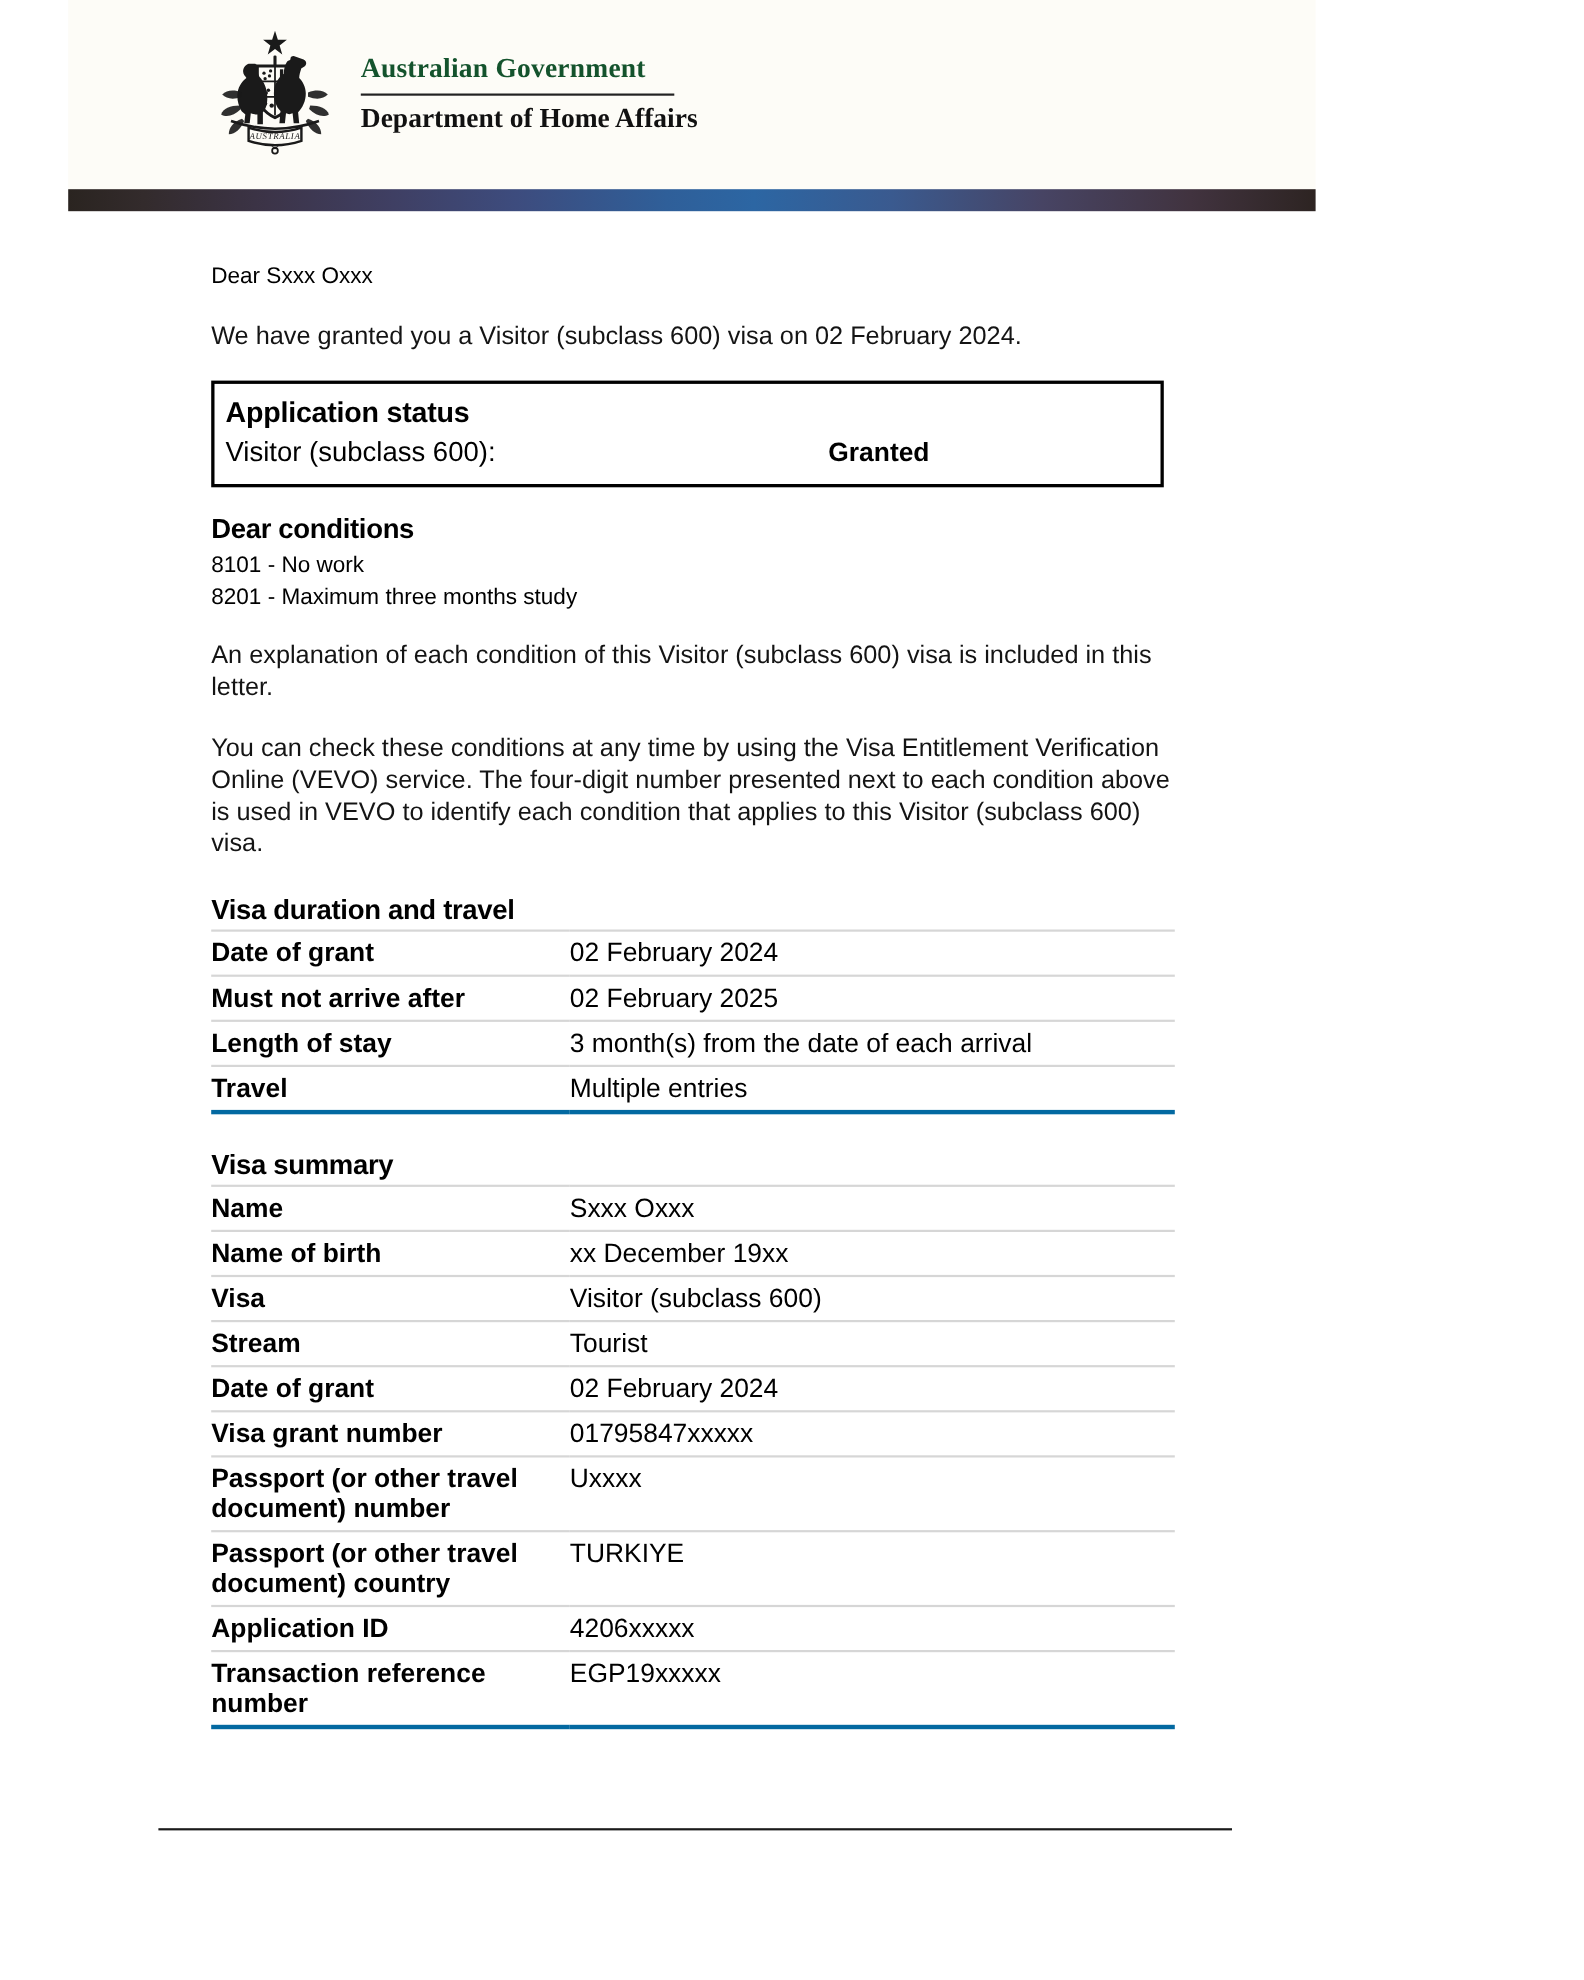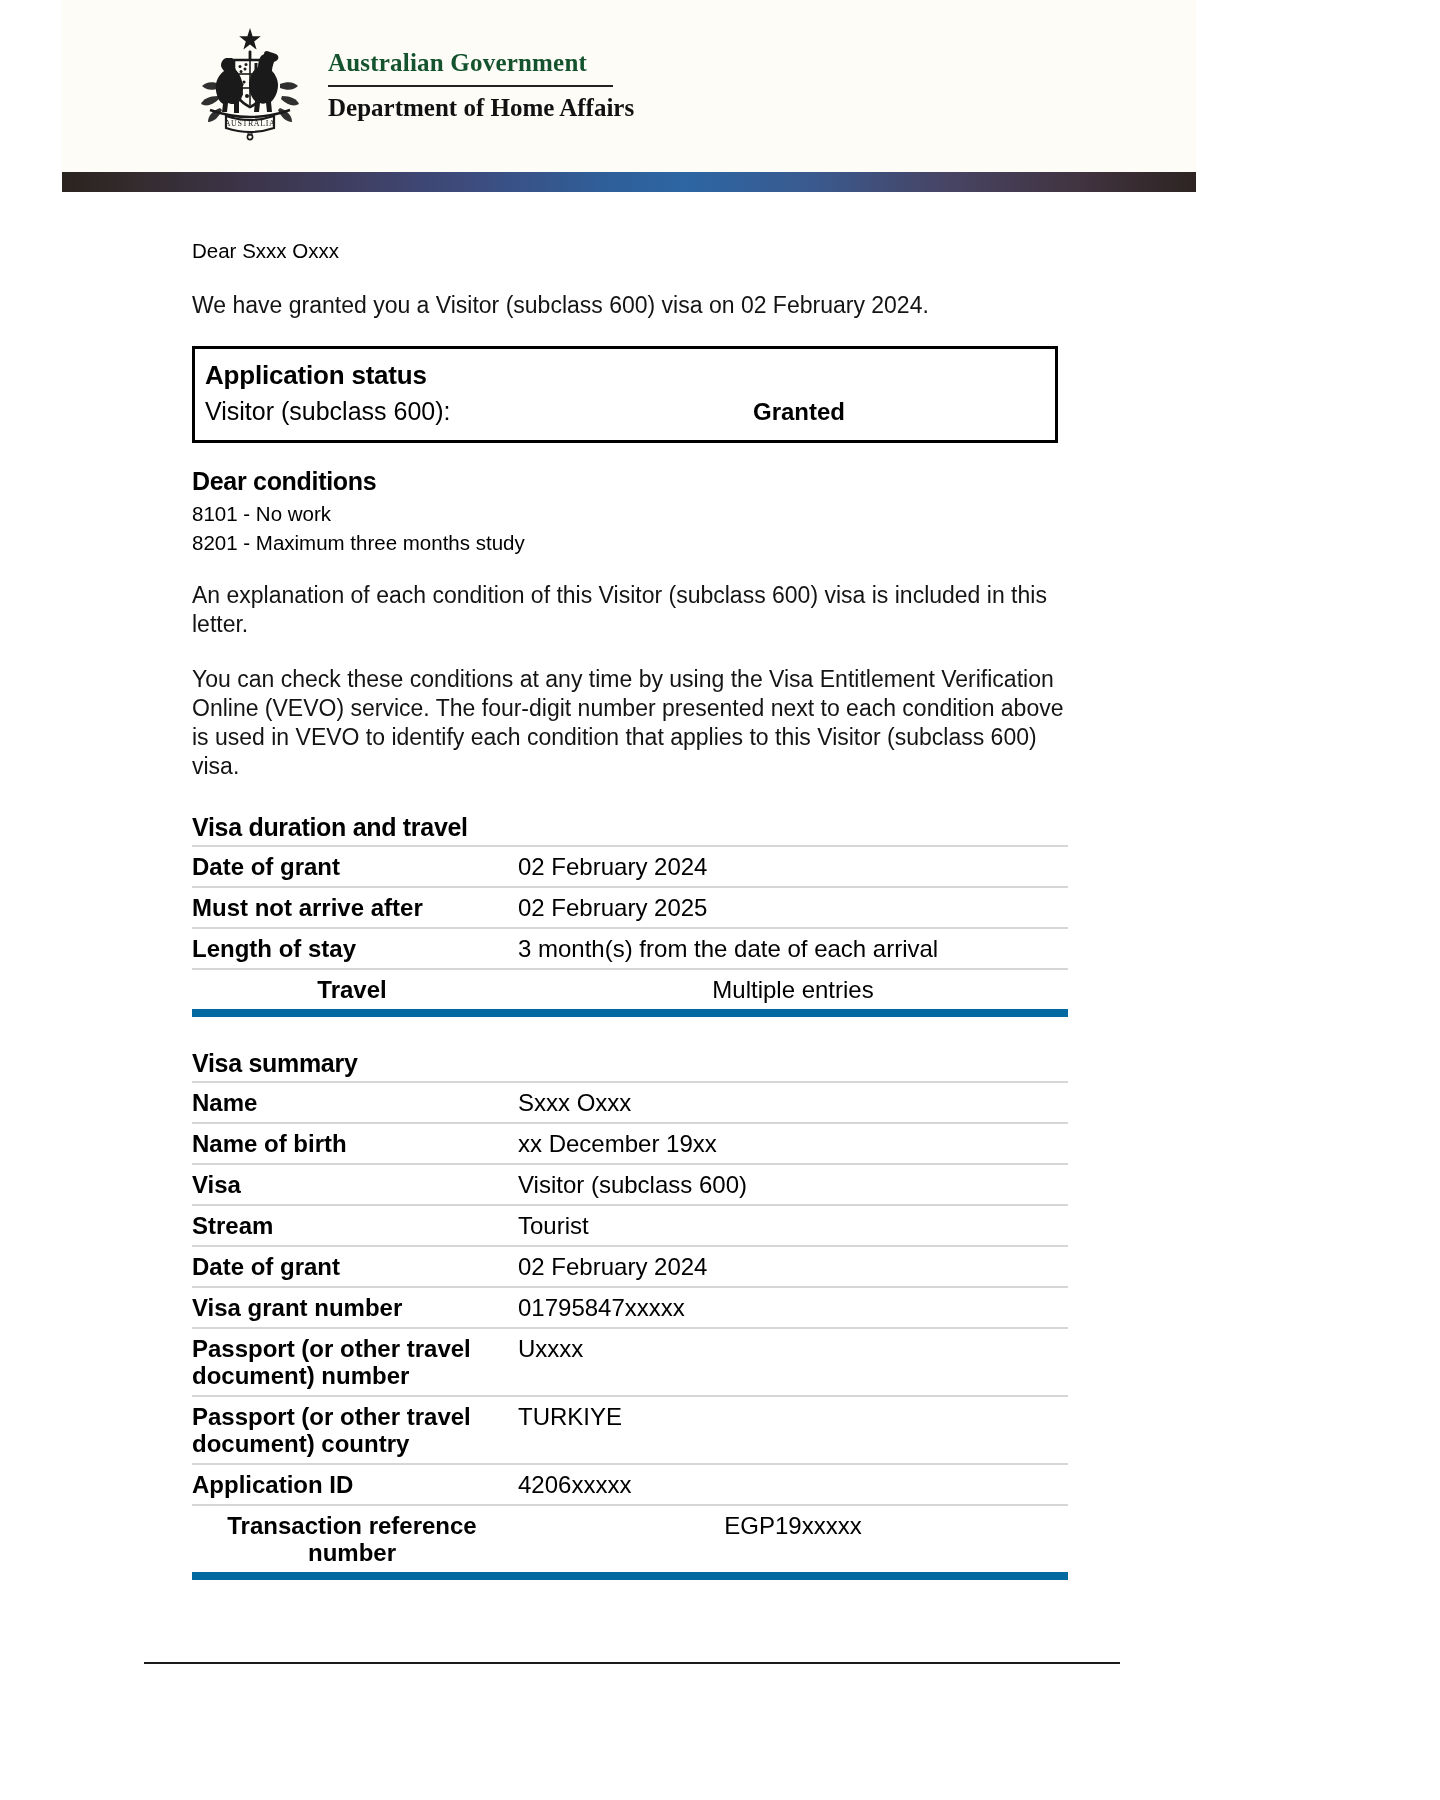--- a/index.html
+++ b/index.html
@@ -24,20 +24,21 @@
     width: 1134px;
     height: 172px;
     background: #fdfcf7;
   }
   .crest {
     position: absolute;
     left: 128px;
     top: 22px;
     width: 120px;
     height: 120px;
+    font-style: italic;
   }
   .wordmark {
     position: absolute;
     left: 266px;
     top: 48px;
     width: 300px;
   }
   .wordmark .gov {
     font-family: "Liberation Serif", serif;
     font-weight: bold;
@@ -161,22 +162,21 @@
     table-layout: fixed;
   }
   table.kv td {
     border-top: 2px solid #d6d6d6;
     padding: 6px 0 6px 0;
     vertical-align: top;
     font-size: 24px;
     line-height: 27px;
   }
   table.kv tr:last-child td {
-    border-bottom: 8px solid #0369a1;
-    text-align: center;
+    border-bottom: 4px solid #0369a1;
   }
   table.kv td.k {
     font-weight: bold;
     width: 320px;
     padding-right: 6px;
   }
   table.kv td.v {
     font-weight: normal;
   }
   .spacer-24 { height: 24px; }

